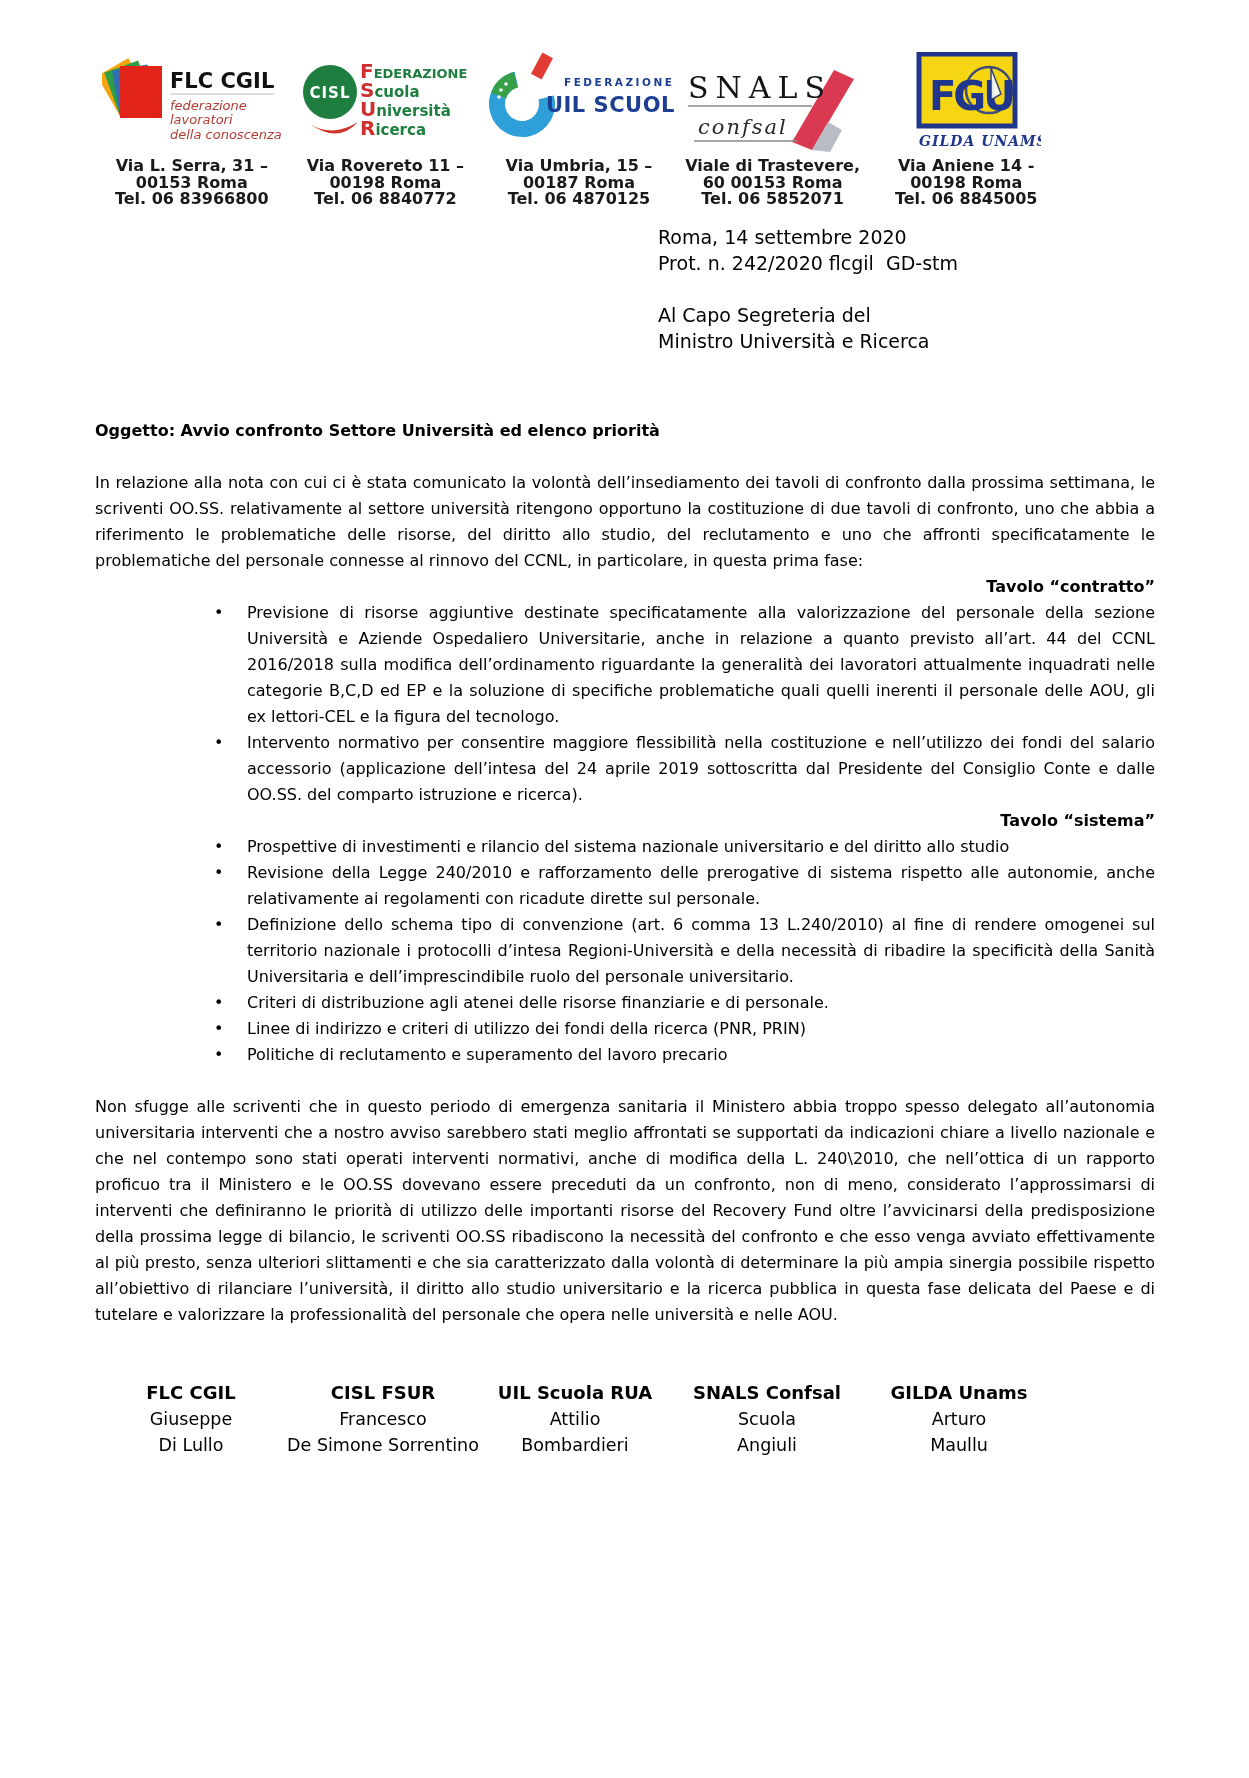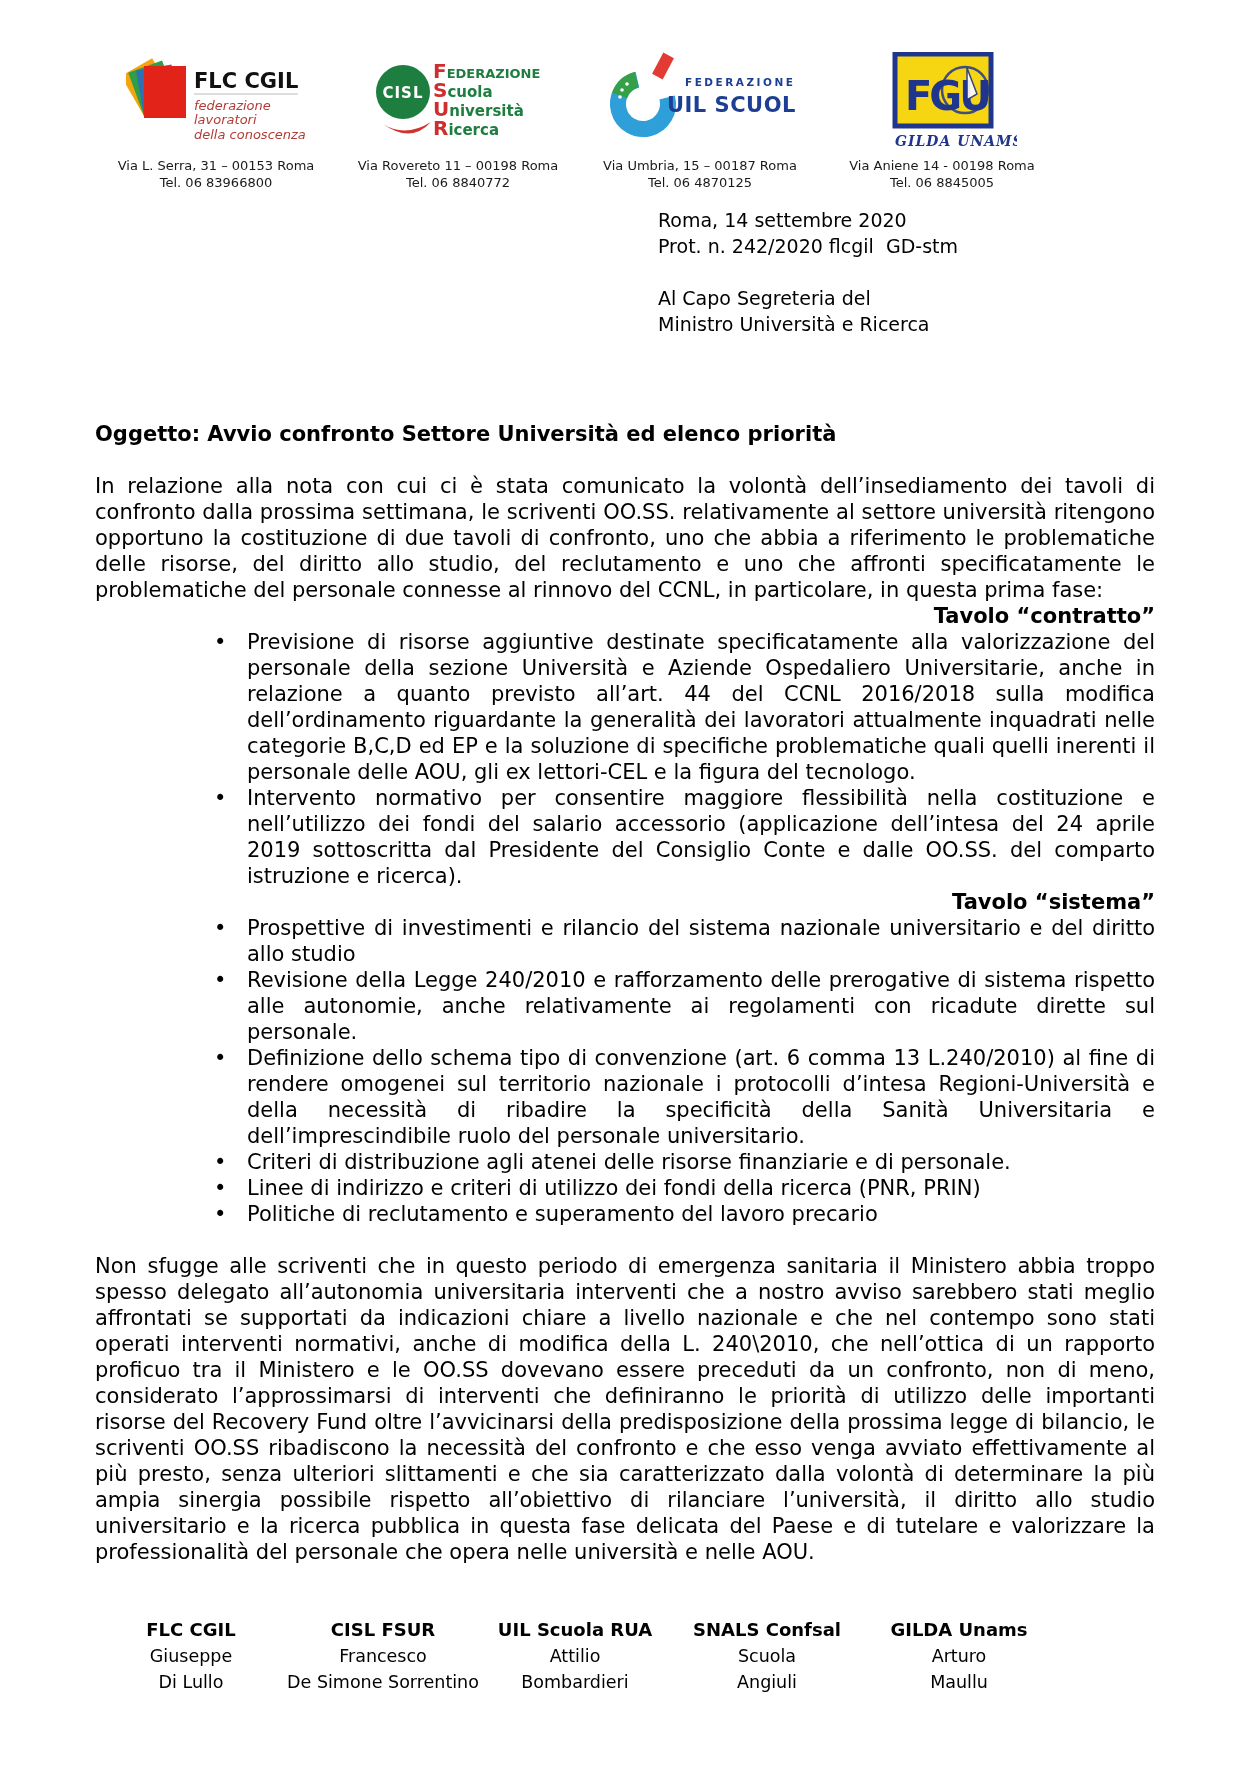--- a/index.html
+++ b/index.html
@@ -7,29 +7,29 @@
     width: 1249px; height: 1778px;
     font-family: "DejaVu Sans", "Liberation Sans", sans-serif;
     color: #000;
   }
   .page { box-sizing: border-box; width: 1249px; height: 1751px; padding: 48px 94px 7px 95px; }
 
   
   .letterhead { display: flex; justify-content: space-between; width: 968px; }
   .union-col { flex: 1; text-align: center; min-width: 0; }
   .logo-box { height: 108px; display: flex; align-items: center; justify-content: center; }
-  .addr { font-size: 13px; line-height: 16.5px; color: #1a1a1a; margin-top: 2px; }
+  .addr { font-size: 16px; line-height: 16.5px; color: #1a1a1a; margin-top: 2px; font-weight: bold; }
 
   
   .meta-block { margin: 16px 0 0 563px; font-size: 19px; line-height: 26px; }
   .meta-block .gap { height: 26px; }
   .protocol { white-space: pre-wrap; }
 
   
-  .letter-body { margin-top: 84px; font-size: 21px; line-height: 26px; text-align: justify; }
+  .letter-body { margin-top: 64px; font-size: 16px; line-height: 26px; text-align: justify; }
   .letter-body p { margin: 0; }
   .subject { font-weight: bold; margin-bottom: 26px !important; text-align: left; }
   .sec-heading { font-weight: bold; text-align: right; }
   ul.bullets { margin: 0; padding: 0 0 0 152px; list-style: none; }
   ul.bullets li { position: relative; text-align: justify; }
   ul.bullets li .blt { position: absolute; left: -33px; }
   .closing { margin-top: 26px !important; }
 
   
   .signatures { display: flex; justify-content: space-between; width: 960px; margin-top: 52px;
@@ -106,20 +106,36 @@
           <text x="80" y="34" font-size="10.5" font-weight="bold" letter-spacing="2.5" fill="#1c3f94">FEDERAZIONE</text>
           <text x="62" y="60" font-size="21" font-weight="bold" letter-spacing="0.5" fill="#1c3f94">UIL SCUOLA RUA</text>
         </svg>
       </div>
       <div class="addr">
         <div>Via Umbria, 15 – 00187 Roma</div>
         <div>Tel. 06 4870125</div>
       </div>
     </div>
 
+    <div class="union-col">
+      <div class="logo-box">
+        <svg width="185" height="100" viewBox="0 0 185 100">
+          <polygon points="112,90 154,18 174,27 132,98" fill="#d93a52"></polygon>
+          <polygon points="132,98 148,70 162,78 150,100" fill="#b9bcc4"></polygon>
+          <text x="8" y="46" class="serif" font-family="DejaVu Serif, Liberation Serif, serif" font-size="30" letter-spacing="7" fill="#141414">SNALS</text>
+          <line x1="8" y1="54" x2="132" y2="54" stroke="#888" stroke-width="1.5"></line>
+          <text x="18" y="82" font-family="DejaVu Serif, Liberation Serif, serif" font-size="21" font-style="italic" letter-spacing="2" fill="#2a2a2a">confsal</text>
+          <line x1="14" y1="89" x2="118" y2="89" stroke="#888" stroke-width="1.5"></line>
+        </svg>
+      </div>
+      <div class="addr">
+        <div>Viale di Trastevere, 60 00153 Roma</div>
+        <div>Tel. 06 5852071</div>
+      </div>
+    </div>
 
     <div class="union-col">
       <div class="logo-box">
         <svg width="150" height="100" viewBox="0 0 150 100">
           <rect x="28" y="2" width="96" height="72" stroke="#20368c" stroke-width="5" fill="#f6d513"></rect>
           <text x="38" y="58" font-size="40" font-weight="bold" letter-spacing="-3" fill="#20368c">FGU</text>
           <circle cx="98" cy="38" r="23" fill="none" stroke="#20368c" stroke-width="2.5" opacity="0.85"></circle>
           <path d="M100 16 L110 42 L100 48 Z" fill="#ffffff" stroke="#20368c" stroke-width="1.5" opacity="0.9"></path>
           <text x="28" y="94" font-family="DejaVu Serif, Liberation Serif, serif" font-size="14" font-weight="bold" font-style="italic" letter-spacing="1" fill="#20368c">GILDA UNAMS</text>
         </svg>

